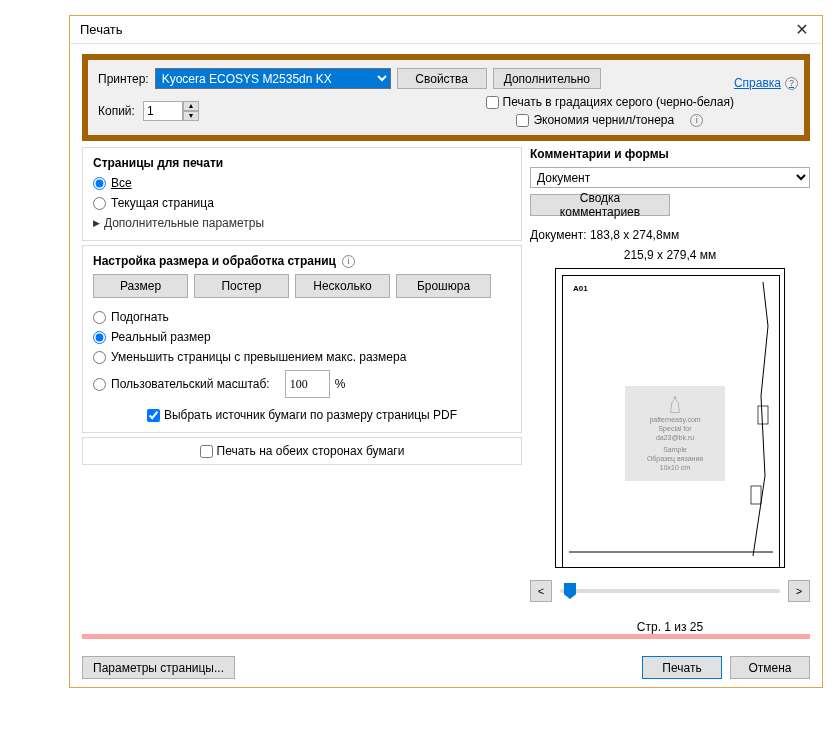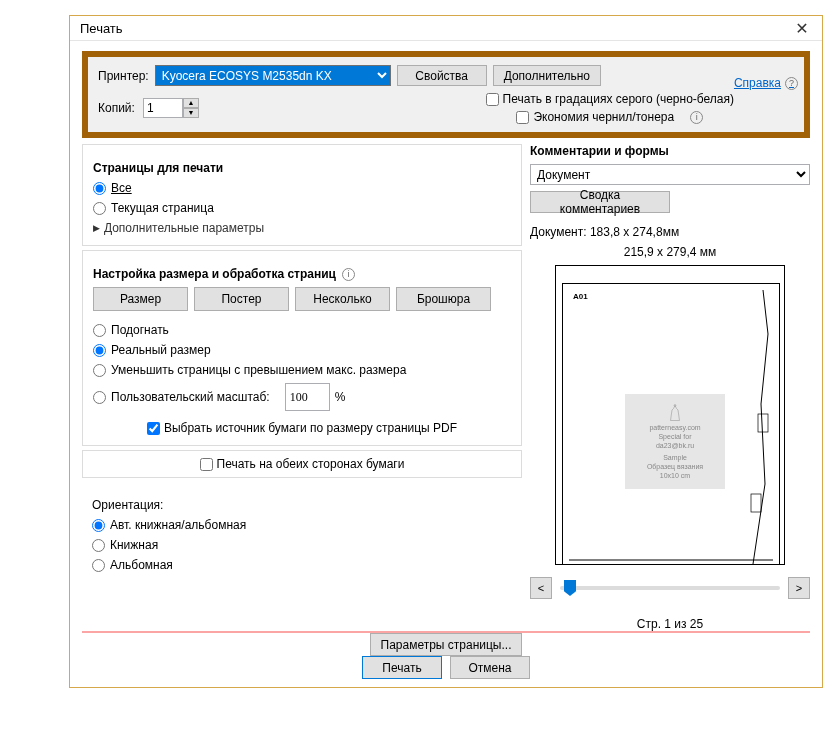--- a/index.html
+++ b/index.html
@@ -76,21 +76,21 @@
     .two-col {
       flex: 1;
       display: flex; gap: 8px;
       margin-top: 6px;
     }
     .left-col { flex: 1; display: flex; flex-direction: column; gap: 4px; }
     .right-col { width: 280px; display: flex; flex-direction: column; gap: 6px; }
 
     .grp {
       border: 1px solid #dcdcdc;
-      padding: 16px 10px 10px 10px;
+      padding: 8px 10px 10px 10px;
       font-size: 12px;
       display: flex; flex-direction: column; gap: 6px;
     }
     .grp-title { font-weight: bold; font-size: 12px; }
     .radio-row { display: flex; align-items: center; gap: 5px; }
     .expander { display: flex; align-items: center; gap: 4px; color: #333; }
     .tri { font-size: 9px; }
 
     .pages-input {
       width: 165px; height: 20px;
@@ -120,21 +120,21 @@
 
     .preview-box {
       border: 1px solid #000;
       width: 230px; height: 300px;
       margin: 0 auto;
       background: #fff;
       position: relative;
       overflow: hidden;
     }
     .preview-page {
-      position: absolute; left: 6px; top: 17px;
+      position: absolute; left: 6px; top: 6px;
       width: 218px; height: 361px;
       border: 1px solid #000;
       background: #fff;
     }
     .preview-a01 { position: absolute; left: 10px; top: 8px; font-size: 8px; font-weight: bold; }
     .preview-mark {
       position: absolute; left: 62px; top: 110px;
       width: 100px; height: 95px;
       background: #e6e6e6;
       display: flex; flex-direction: column; align-items: center; justify-content: center;
@@ -150,23 +150,23 @@
     }
     .slider-thumb {
       position: absolute; left: 4px; top: -6px;
       width: 12px; height: 16px;
       background: #0078d7;
       clip-path: polygon(0 0, 100% 0, 100% 70%, 50% 100%, 0 70%);
     }
     .page-ind { text-align: center; font-size: 12px; margin-top: 12px; }
 
     .footer {
-      border-top: 2px solid #fca5a5;
-      padding-top: 0;
-      display: flex; justify-content: space-between; align-items: center; flex-direction: column;
+      border-top: 5px solid #fca5a5;
+      padding-top: 17px;
+      display: flex; justify-content: space-between; align-items: center;
     }
     .footer-right { display: flex; gap: 8px; }
     .btn-primary { border: 1px solid #0078d7; min-width: 80px; height: 23px; }
     .btn-default { min-width: 80px; height: 23px; }
     .btn-ps { height: 23px; }
   </style>
 </head>
 <body>
 
 <div class="dialog">
@@ -275,35 +275,20 @@
           </label>
         </div>
 
         <div class="grp" style="padding:6px 10px;">
           <label class="cbx">
             <input type="checkbox" style="">
             <span>Печать на обеих сторонах бумаги</span>
           </label>
         </div>
 
-        <div class="grp" style="border:none; padding-left:10px;">
-          <span>Ориентация:</span>
-          <label class="radio-row">
-            <input type="radio" name="or" checked="" style="">
-            <span>Авт. книжная/альбомная</span>
-          </label>
-          <label class="radio-row">
-            <input type="radio" name="or" style="">
-            <span>Книжная</span>
-          </label>
-          <label class="radio-row">
-            <input type="radio" name="or" style="">
-            <span>Альбомная</span>
-          </label>
-        </div>
 
       </div>
 
       <div class="right-col">
         <span class="grp-title">Комментарии и формы</span>
         <select class="comments-select">
           <option>Документ</option>
         </select>
         <button class="btn summary-btn">Сводка комментариев</button>
 

